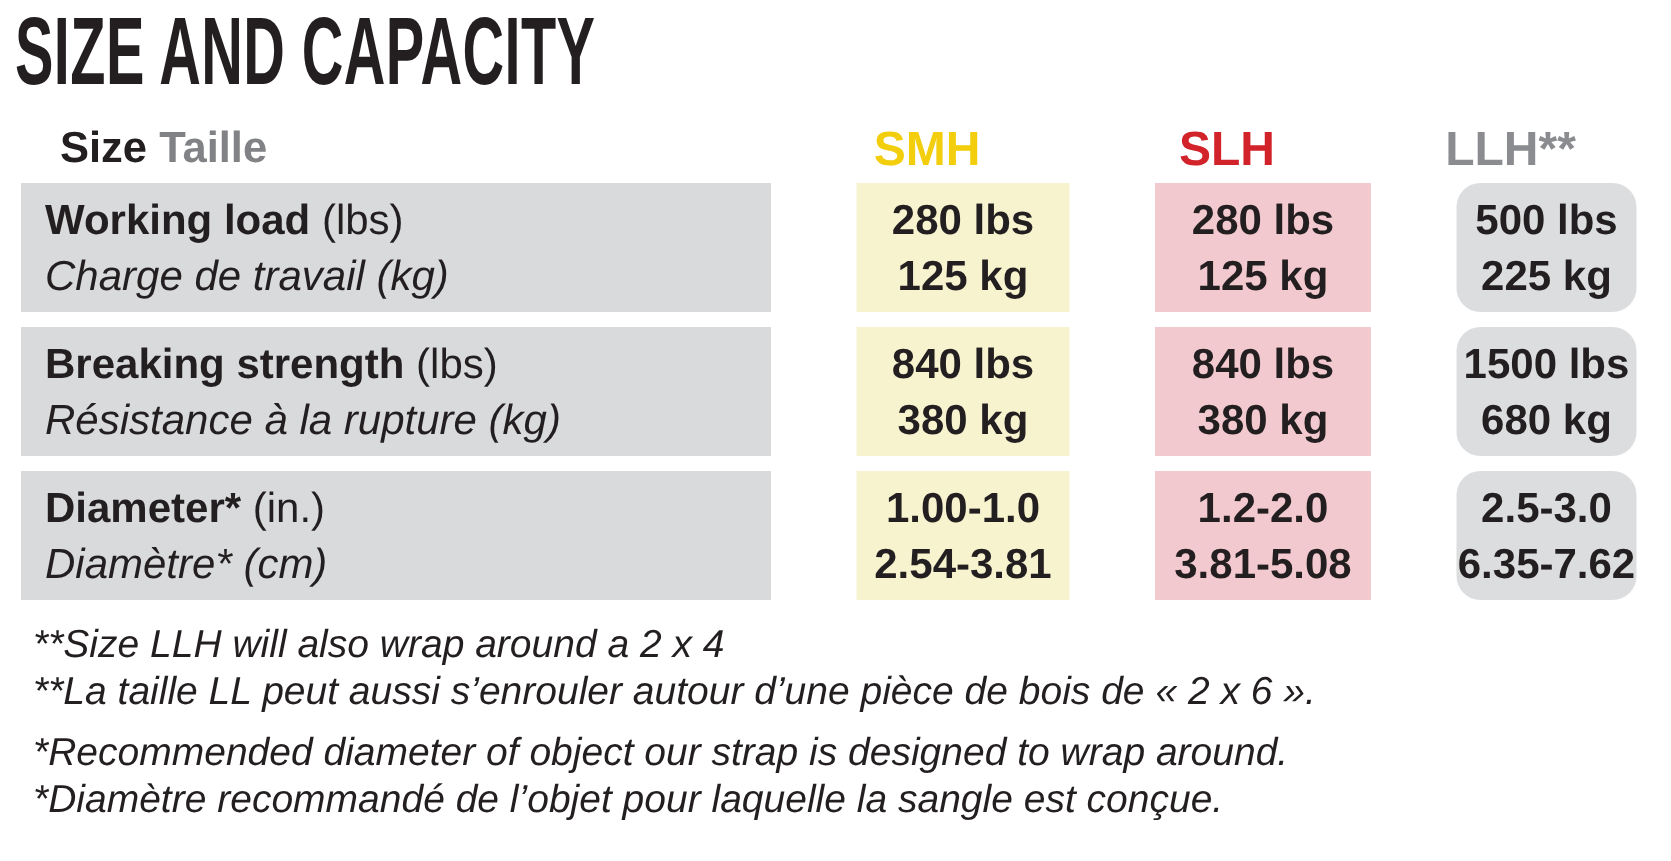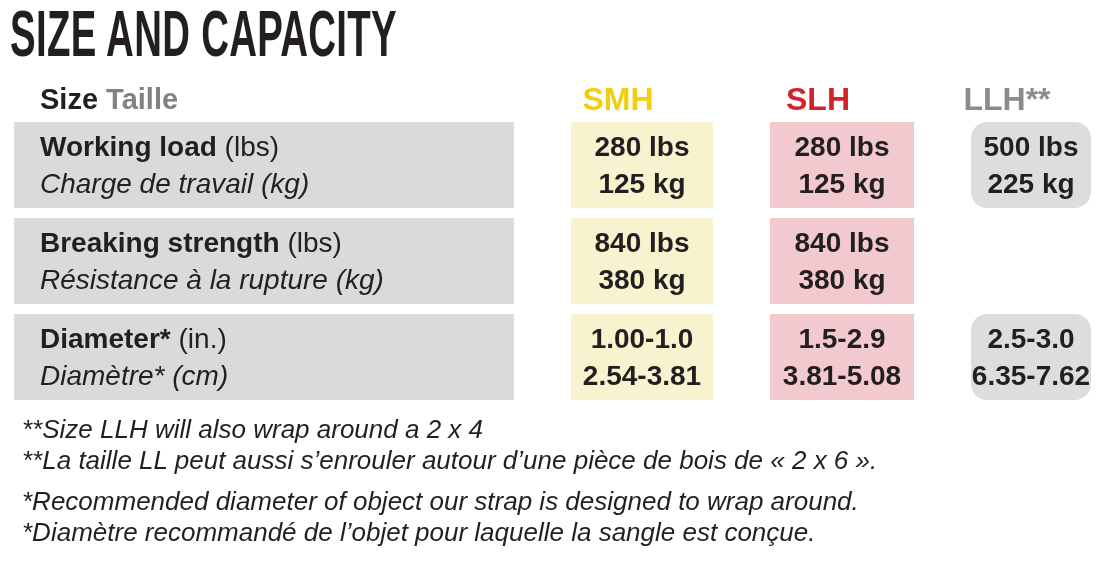--- a/index.html
+++ b/index.html
@@ -54,21 +54,21 @@
   .col-h.llh { color: var(--llh_header, #8A8C8F); }
   .drow { margin-bottom: 10px; }
   .drow > div {
     height: 86px;
     display: flex;
     flex-direction: column;
     justify-content: center;
   }
   .label {
     background: var(--label_cell_bg, #D9DADB);
-    padding-left: 26px;
+    padding-left: 16px;
     font-size: 28px;
     line-height: 37px;
   }
   .label .en-bold { font-weight: bold; }
   .label .en-unit { font-weight: normal; }
   .label .fr-line { font-style: italic; }
   .val {
     text-align: center;
     font-size: 28px;
     line-height: 37px;
@@ -130,33 +130,37 @@
       <div class="fr-line">Résistance à la rupture (kg)</div>
     </div>
     <div class="val smh">
       <div>840 lbs</div>
       <div>380 kg</div>
     </div>
     <div class="val slh">
       <div>840 lbs</div>
       <div>380 kg</div>
     </div>
+    <div class="val llh">
+      <div>1500 lbs</div>
+      <div>680 kg</div>
+    </div>
   </div>
 
   <div class="drow">
     <div class="label">
       <div><span class="en-bold">Diameter*</span><span class="en-unit"> (in.)</span></div>
       <div class="fr-line">Diamètre* (cm)</div>
     </div>
     <div class="val smh">
       <div>1.00-1.0</div>
       <div>2.54-3.81</div>
     </div>
     <div class="val slh">
-      <div>1.5-2.9</div>
+      <div>1.2-2.0</div>
       <div>3.81-5.08</div>
     </div>
     <div class="val llh">
       <div>2.5-3.0</div>
       <div>6.35-7.62</div>
     </div>
   </div>
 
 </div>
 

